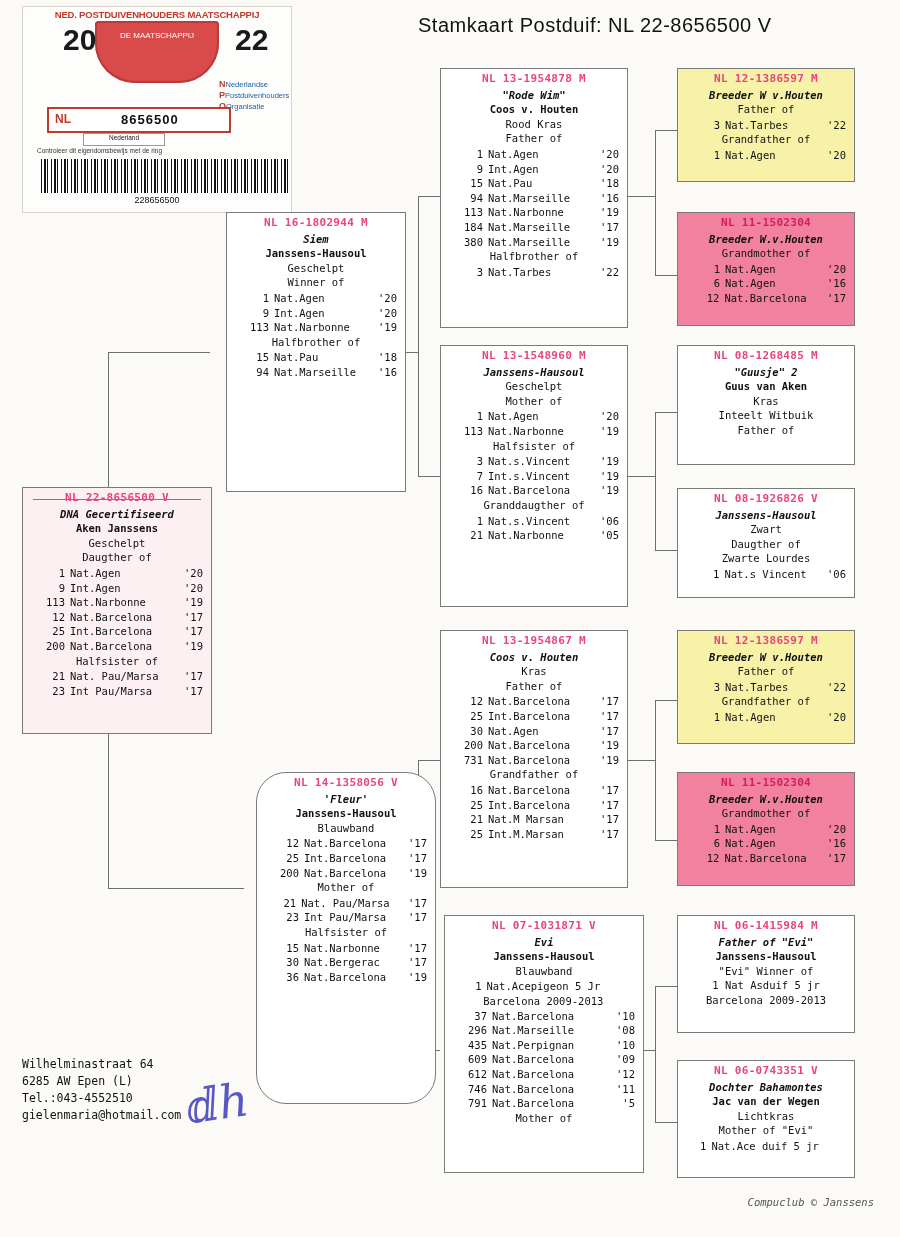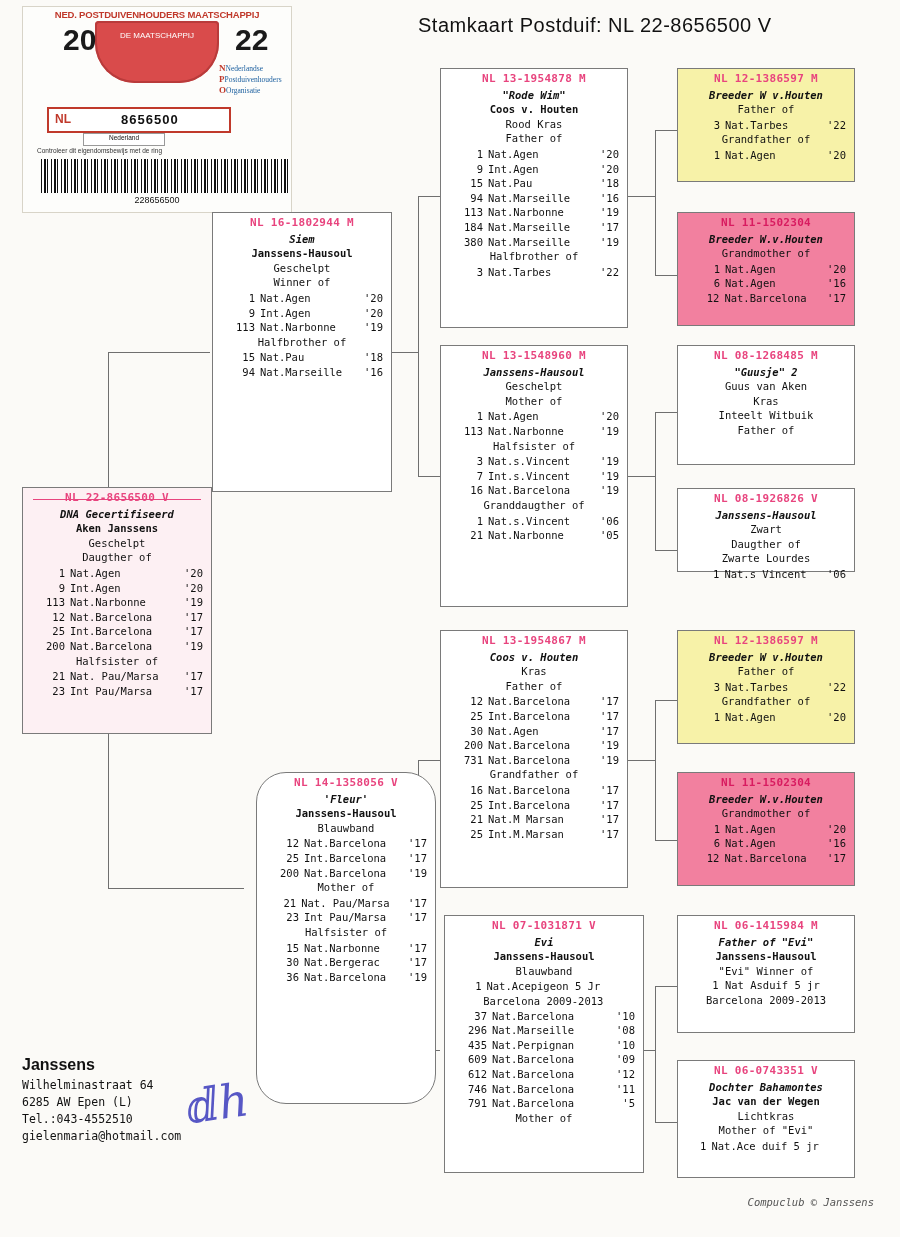--- a/index.html
+++ b/index.html
@@ -43,22 +43,22 @@
     font-weight:bold;font-size:30px;color:#1a1a1a;
   }
   .yr.left{left:40px;}
   .yr.right{left:212px;}
   .cert-sub{
     position:absolute;left:0;top:78px;width:268px;text-align:center;
     font-family:"Liberation Sans",sans-serif;font-weight:bold;font-size:15px;
     color:#c0392b;
   }
   .cert-vtext{
-    position:absolute;left:196px;top:56px;width:80px;
-    font-family:Liberation Serif, serif;font-size:7.5px;color:#1a5e9e;
+    position:absolute;left:196px;top:72px;width:80px;
+    font-family:Liberation Sans, sans-serif;font-size:7.5px;color:#1a5e9e;
     line-height:11px;
   }
   .cert-vtext b{color:#c0392b;font-size:9px;}
   .ringbox{
     position:absolute;left:24px;top:100px;width:180px;height:22px;
     border:2px solid #c0392b;background:#fff;
   }
   .ringbox .nl{
     position:absolute;left:6px;top:3px;font-family:"Liberation Sans",sans-serif;
     font-weight:bold;font-size:12px;color:#c0392b;
@@ -252,21 +252,21 @@
           <span class="y">'17</span>
         </div>
       <div class="row">
           <span class="n">23</span>
           <span class="t">Int Pau/Marsa</span>
           <span class="y">'17</span>
         </div>
     </div>
   </div>
 
-  <div class="box white" style="left:212px;top:212px;width:180px;height:280px;">
+  <div class="box white" style="left:226px;top:212px;width:180px;height:280px;">
     <div class="ring">NL  16-1802944 M</div>
     <div class="nm">Siem</div>
     <div class="ctr" style="font-weight:bold;">Janssens-Hausoul</div>
     <div class="ctr">Geschelpt</div>
     <div class="ctr">Winner of</div>
     <div class="rows">
       <div class="row">
           <span class="n">1</span>
           <span class="t">Nat.Agen</span>
           <span class="y">'20</span>
@@ -607,27 +607,27 @@
           <span class="n">12</span>
           <span class="t">Nat.Barcelona</span>
           <span class="y">'17</span>
         </div>
     </div>
   </div>
 
   <div class="box white" style="left:677px;top:345px;width:178px;height:120px;">
     <div class="ring">NL  08-1268485 M</div>
     <div class="nm">"Guusje" 2</div>
-    <div class="ctr" style="font-weight:normal;">Guus van Aken</div>
+    <div class="ctr" style="font-weight:bold;">Guus van Aken</div>
     <div class="ctr">Kras</div>
     <div class="ctr">Inteelt Witbuik</div>
     <div class="ctr">Father of</div>
   </div>
 
-  <div class="box white" style="left:677px;top:488px;width:178px;height:84px;">
+  <div class="box white" style="left:677px;top:488px;width:178px;height:110px;">
     <div class="ring">NL  08-1926826 V</div>
     <div class="nm">Janssens-Hausoul</div>
     <div class="ctr">Zwart</div>
     <div class="ctr">Daugther of</div>
     <div class="ctr">Zwarte Lourdes</div>
     <div class="rows">
       <div class="row">
           <span class="n">1</span>
           <span class="t">Nat.s Vincent</span>
           <span class="y">'06</span>
@@ -697,21 +697,20 @@
     <div class="rows">
       <div class="row">
           <span class="n">1</span>
           <span class="t">Nat.Ace duif 5 jr</span>
           <span class="y"></span>
         </div>
     </div>
   </div>
 
   <div class="addr">
-    <div class="nmbig">Janssens</div>
     <div>Wilhelminastraat 64</div>
     <div>6285 AW  Epen (L)</div>
     <div>Tel.:043-4552510</div>
     <div>gielenmaria@hotmail.com</div>
   </div>
   <div class="sig">ⅆℎ</div>
   <div class="credit">Compuclub © Janssens</div>
 
 </div>
 

